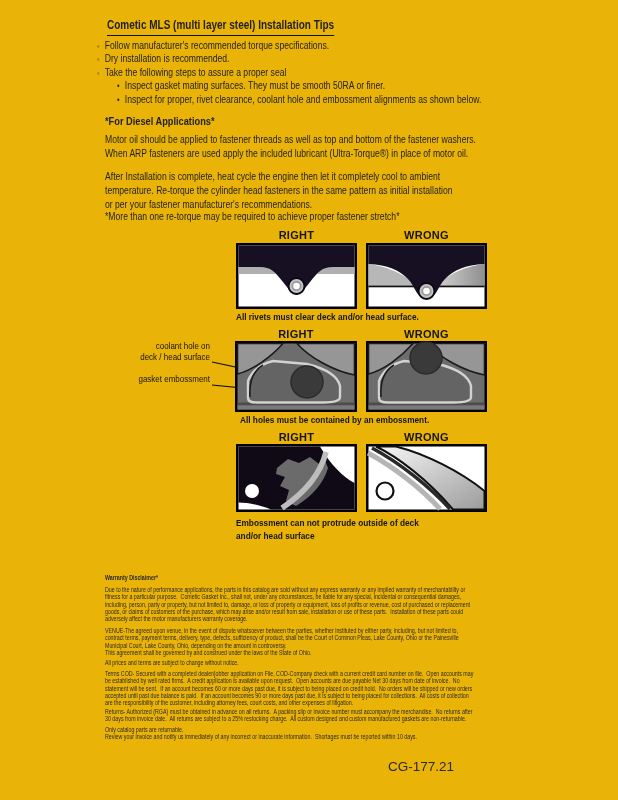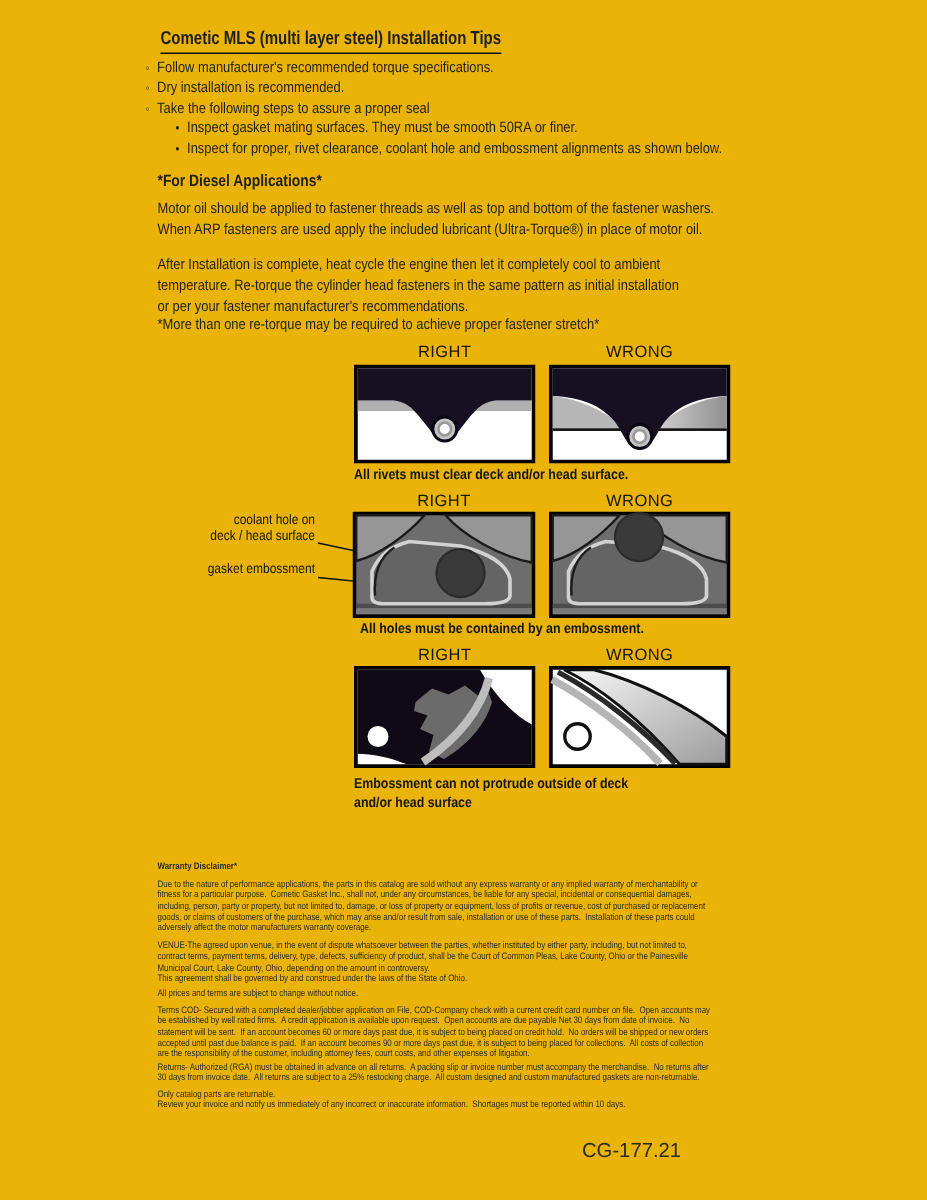--- a/index.html
+++ b/index.html
@@ -15,21 +15,21 @@
     transform:scaleX(0.80); transform-origin:0 0;
     border-bottom:1.6px solid #111; padding-bottom:2.5px; white-space:nowrap;
   }
   .bullets { left:97px; top:40px; width:560px; }
   .b-row { height:13.4px; font-size:10px; transform:scaleX(0.86); transform-origin:0 0; white-space:nowrap; }
   .b-row .marker { display:inline-block; width:9px; font-size:8.5px; }
   .b-sub { margin-left:20px; }
   .h2 { left:105px; top:115px; font-size:11px; font-weight:bold; transform:scaleX(0.84); transform-origin:0 0; white-space:nowrap; }
   .body-p { left:105px; font-size:10px; line-height:14px; width:520px;
             transform:scaleX(0.86); transform-origin:0 0; white-space:pre-wrap; }
-  .dw { font-size:11px; font-weight:normal; text-align:center; letter-spacing:0.3px; color:#151515; }
+  .dw { font-size:11px; font-weight:bold; text-align:center; letter-spacing:0.3px; color:#151515; }
   .caption { font-size:9.5px; font-weight:bold; transform:scaleX(0.87); transform-origin:0 0; line-height:12.5px; color:#151515; }
   .diag-box { position:absolute; }
   .diag-box svg { display:block; }
   .lead-label { font-size:9.3px; line-height:10.5px; text-align:right; white-space:pre-line;
                 transform:scaleX(0.86); transform-origin:100% 0; color:#151515; }
   .fine { left:105px; font-size:6.3px; line-height:7.25px; width:492px;
           transform:scaleX(0.84); transform-origin:0 0; white-space:pre-wrap; color:#2a2a2a; }
   .fine-h { font-weight:bold; }
   .code { left:388px; top:759px; font-size:13.5px; color:#2a2a2a; }
 </style>

